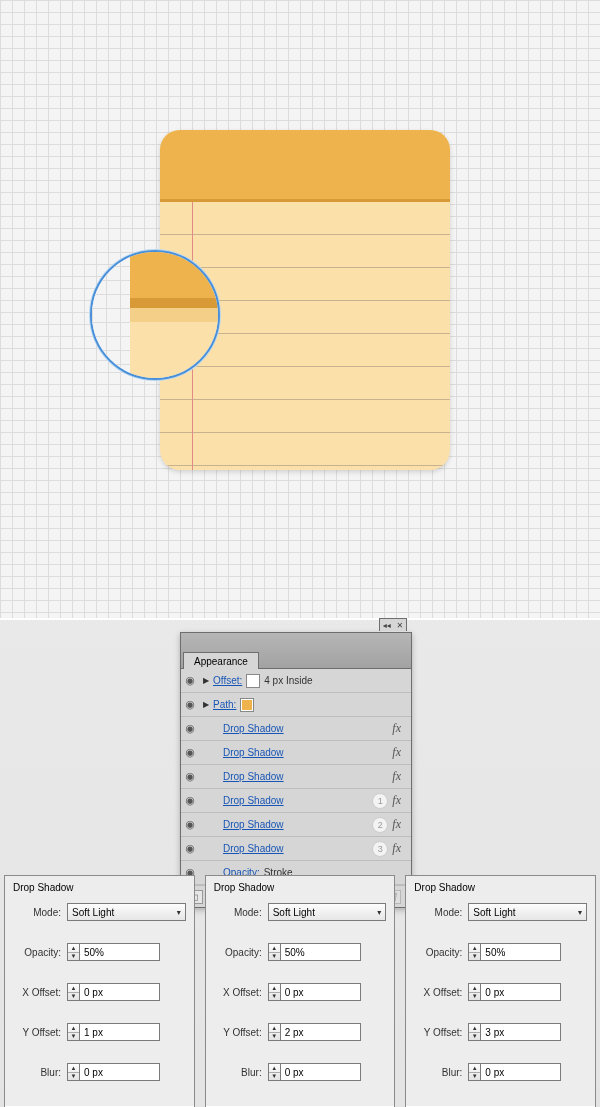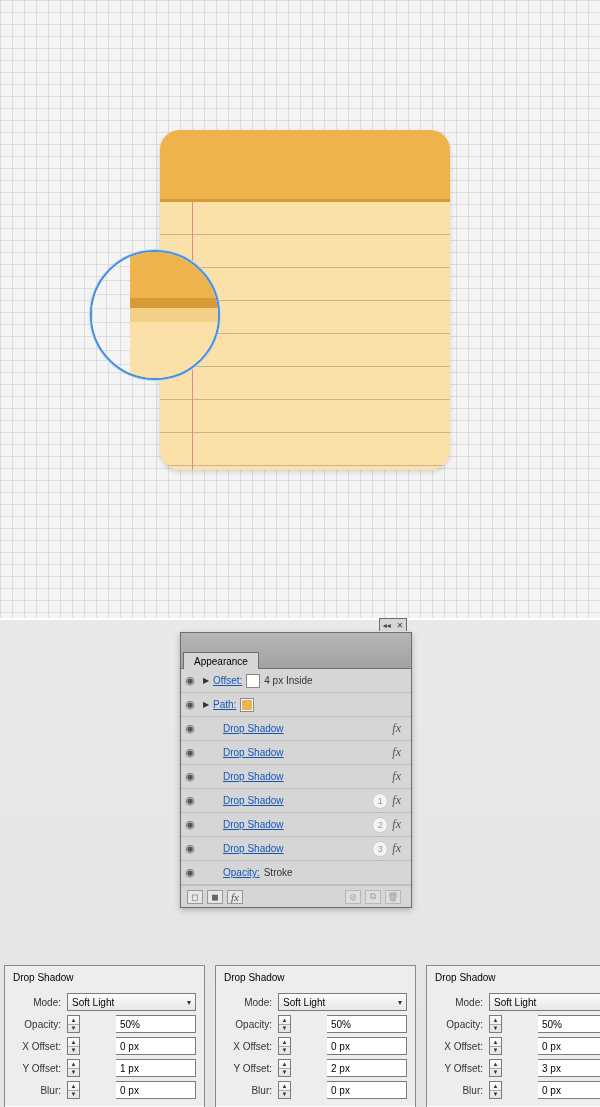--- a/index.html
+++ b/index.html
@@ -156,31 +156,31 @@
   }
   .dialog {
     flex:1;
     background:#ededed;
     border:1px solid #8a8a8a;
     border-bottom:none;
     padding:6px 8px 4px 8px;
     box-shadow: 0 -1px 0 #fff inset;
   }
   .dialog .title { font-size:10px; margin-bottom:10px; }
-  .d-row { display:flex; align-items:center; margin-bottom:4px; }
+  .d-row { display:flex; align-items:center; margin-bottom:22px; }
   .d-label { width:48px; text-align:right; margin-right:6px; color:#333; }
   .select {
     flex:1; height:18px;
     background:linear-gradient(#fdfdfd,#e6e6e6);
     border:1px solid #7b7b7b;
     display:flex; align-items:center; justify-content:space-between;
     padding:0 4px; font-size:10px;gap:15px;
   }
   .select .arrow { font-size:8px; color:#333; }
-  .input-wrap { display:flex; align-items:center;gap:36px; }
+  .input-wrap { display:flex; align-items:center; }
   .stepper {
     width:13px; height:18px;
     border:1px solid #7b7b7b;
     background:linear-gradient(#fdfdfd,#e3e3e3);
     display:flex; flex-direction:column;
   }
   .stepper div { flex:1; display:flex; align-items:center; justify-content:center; font-size:6px; color:#333;}
   .stepper div:first-child { border-bottom:1px solid #aaa; }
   .num-input {
     width: 80px; height:18px;

